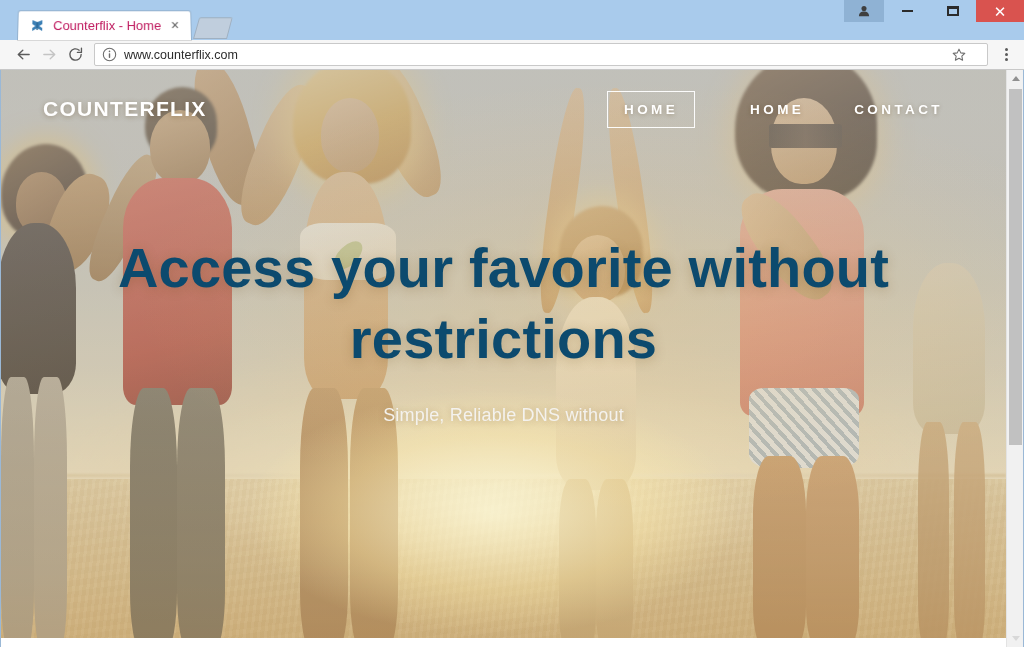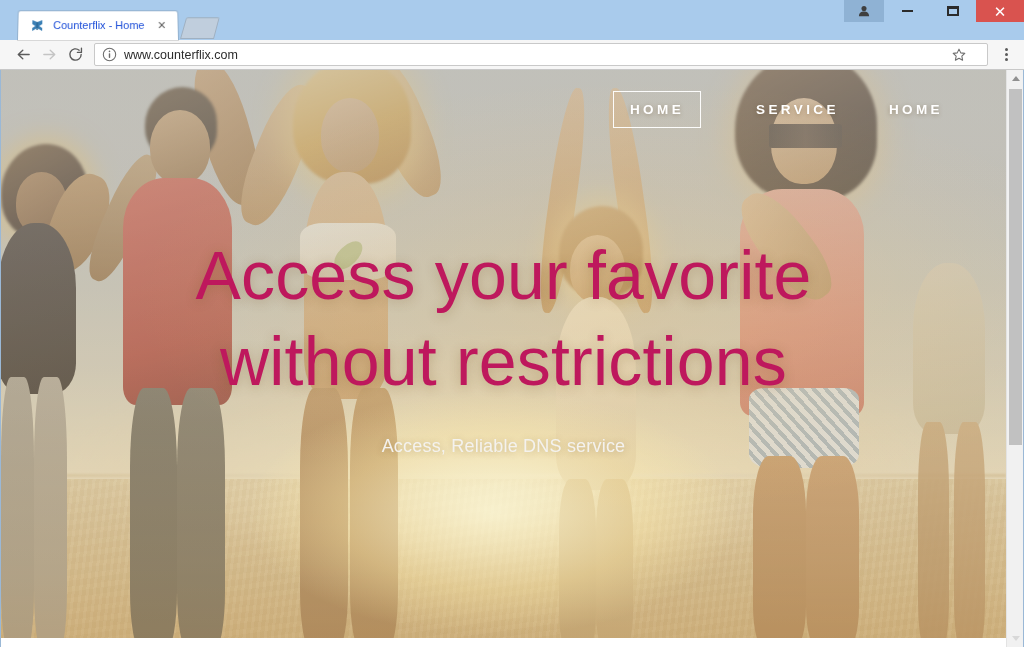--- a/index.html
+++ b/index.html
@@ -60,22 +60,22 @@
     height: 16px;
     flex: 0 0 16px;
     margin-right: 8px;
     position: relative;
     background: #ffffff;
   }
   .tab-favicon svg { display: block; }
 
   .tab-title {
     flex: 1 1 auto;
-    font-size: 11px;
-    color: #1d4ed8;
+    font-size: 13px;
+    color: #be185d;
     white-space: nowrap;
     overflow: hidden;
     text-overflow: ellipsis;
     line-height: 29px;
   }
 
   .tab-close {
     flex: 0 0 16px;
     width: 16px;
     height: 16px;
@@ -497,24 +497,24 @@
 
   
   .hero-copy {
     position: absolute;
     top: 0; left: 0; right: 0;
     padding-top: 162px;
     text-align: center;
     z-index: 8;
   }
   .hero-title {
-    font-size: 68px;
-    font-weight: 400;
+    font-size: 56px;
+    font-weight: 700;
     line-height: 1.27;
-    color: #be185d;
+    color: #0c4a6e;
     letter-spacing: 0.2px;
     max-width: 790px;
     margin: 0 auto;
     text-shadow: 0 2px 12px rgba(110,75,25,0.28);
   }
   .hero-sub {
     margin-top: 31px;
     font-size: 18px;
     font-weight: normal;
     color: #f4f2ee;
@@ -723,31 +723,32 @@
             <span class="f-torso"></span>
             <span class="f-leg l"></span>
               <span class="f-leg r"></span>
           </div>
 
           <div class="desat"></div>
           <div class="warm-wash"></div>
         </div>
 
         <div class="site-header">
+          <div class="brand">COUNTERFLIX</div>
 
           <nav class="site-nav">
             <a class="nav-item active" href="#">HOME</a>
-            <a class="nav-item" href="#">SERVICE</a>
             <a class="nav-item" href="#">HOME</a>
+            <a class="nav-item" href="#">CONTACT</a>
           </nav>
         </div>
 
         <div class="hero-copy">
           <h1 class="hero-title">Access your favorite without restrictions</h1>
-          <p class="hero-sub">Access, Reliable DNS service</p>
+          <p class="hero-sub">Simple, Reliable DNS without</p>
         </div>
 
       </div>
     </div>
 
     <div class="scrollbar">
       <div class="sb-arrow up">
           <span></span>
         </div>
       <div class="sb-thumb"></div>

